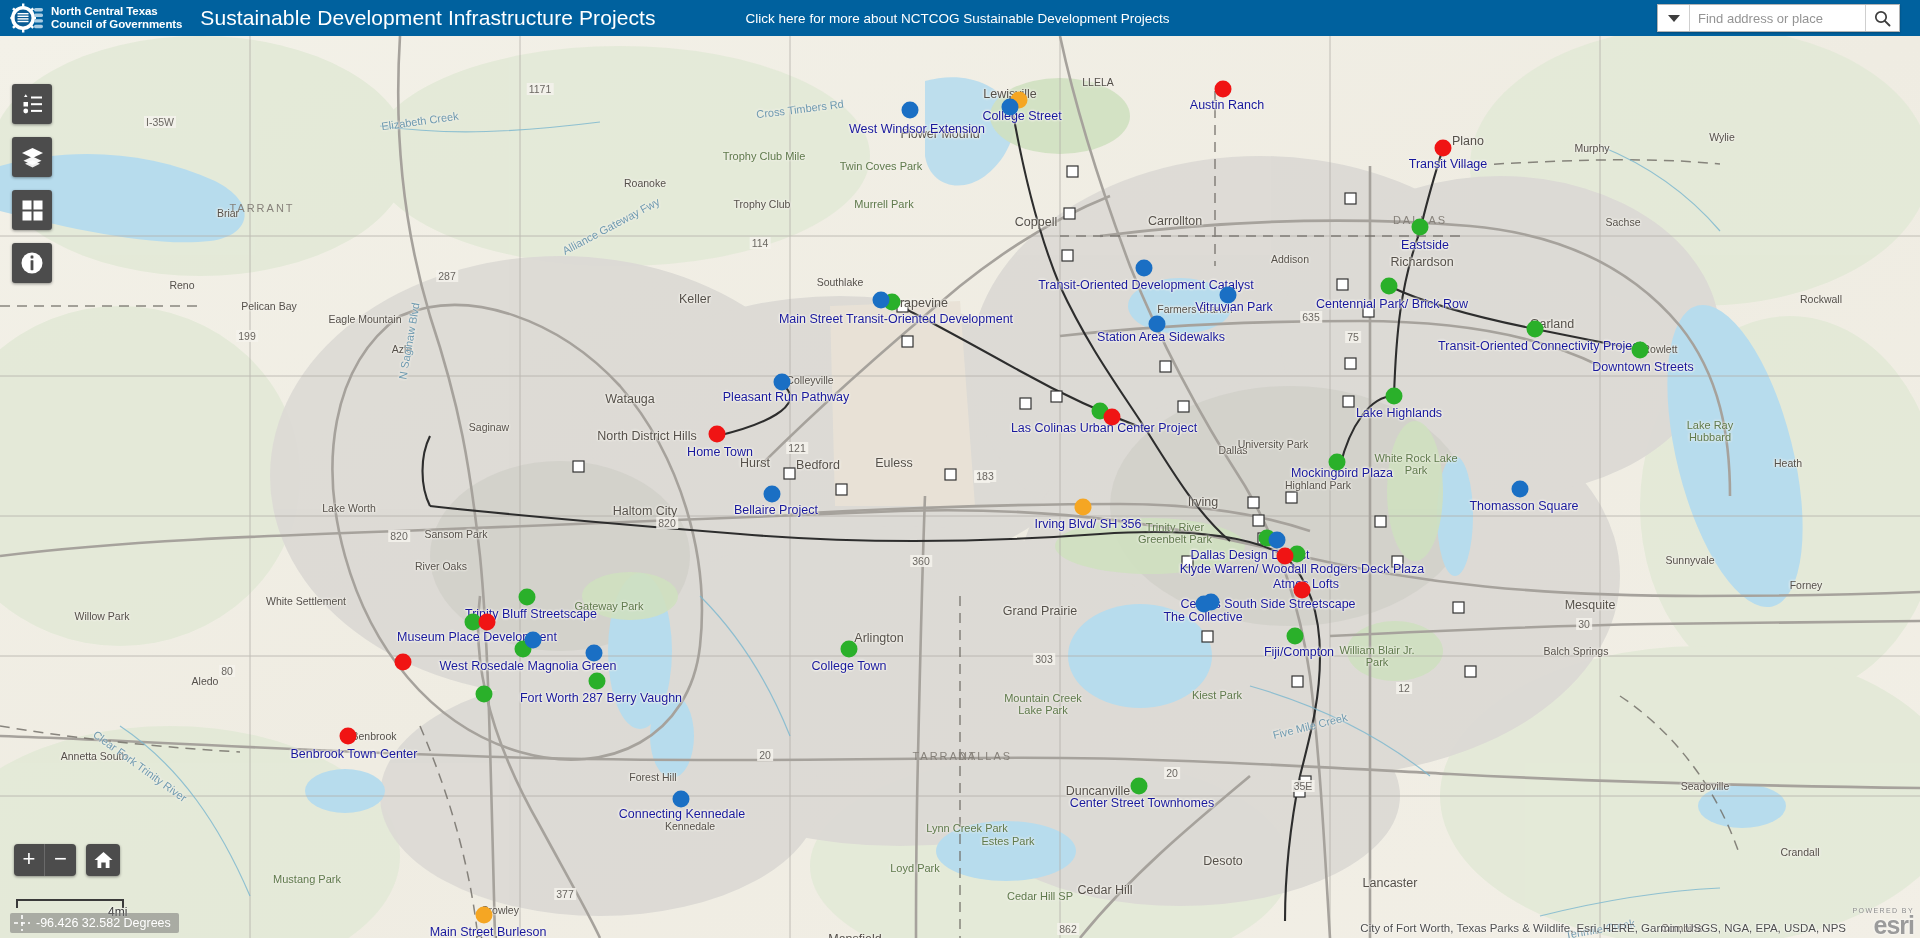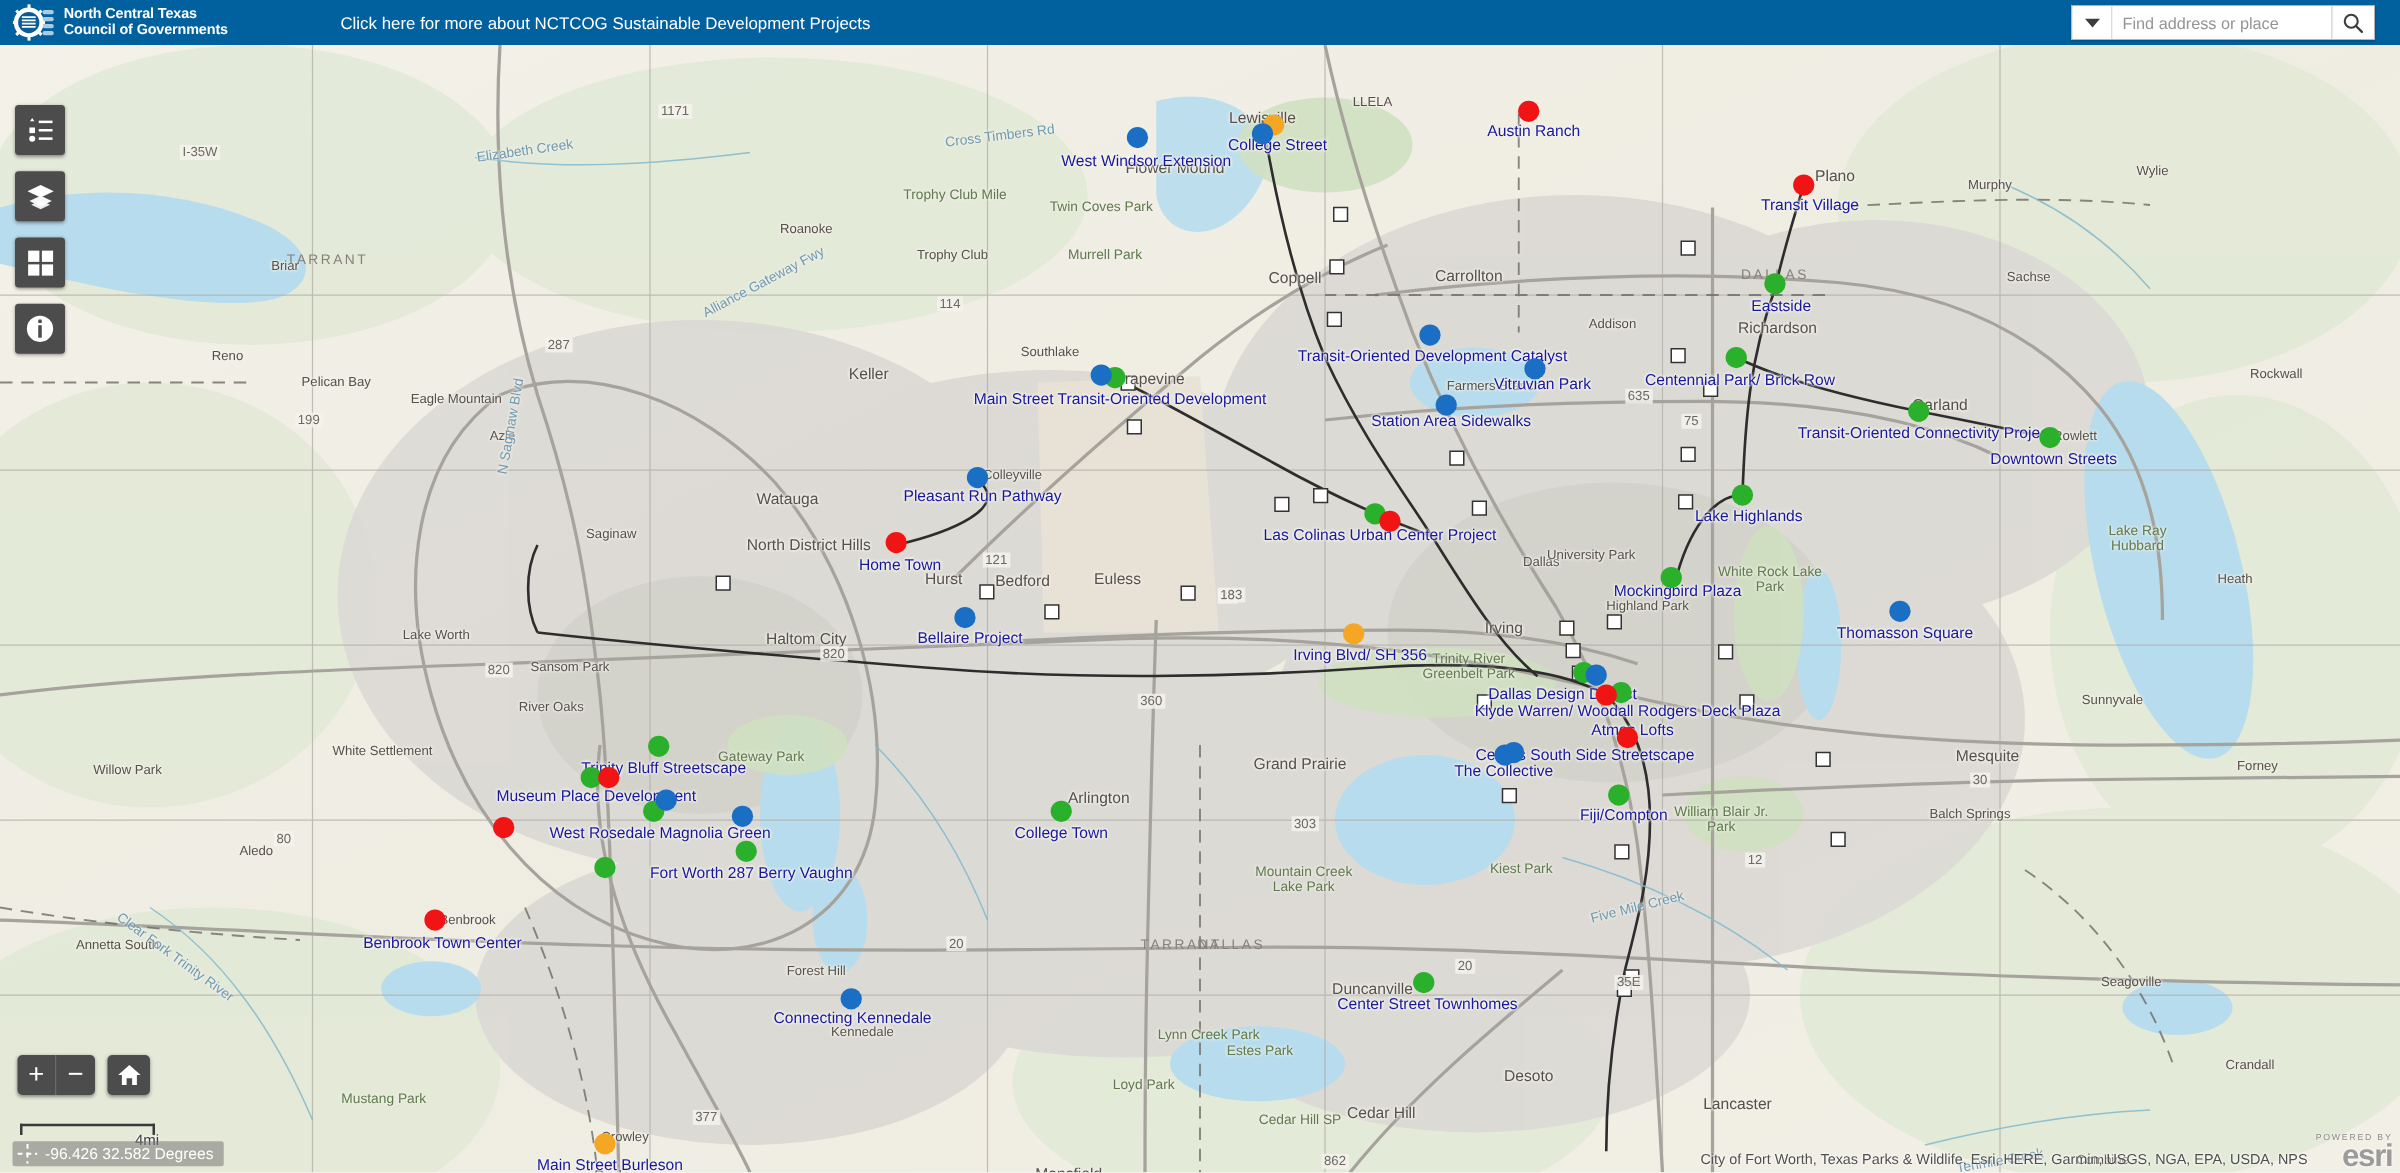--- a/index.html
+++ b/index.html
@@ -225,20 +225,21 @@
             <rect x="24" y="21.8" width="9" height="3.4" rx="1.6"></rect>
           </g>
         </svg>
       </div>
       <div>
         <div class="logo-text">North Central Texas</div>
         <div class="logo-text">Council of Governments</div>
       </div>
     </div>
 
+    <div id="app-title">Sustainable Development Infrastructure Projects</div>
 
     <a id="header-link" href="#">Click here for more about NCTCOG Sustainable Development Projects</a>
 
     <div id="search-wrap">
       <div id="search-dropdown">
         <span class="caret"></span>
       </div>
       <input id="search-input" type="text" placeholder="Find address or place" style="">
       <div id="search-btn">
         <svg width="17" height="17" viewBox="0 0 17 17">
@@ -437,21 +438,21 @@
         <div class="city-label" style="left: 1468px; top: 105px; transform: translate(-50%, -50%);">Plano</div>
         <div class="city-label small" style="left: 1592px; top: 112px; transform: translate(-50%, -50%);">Murphy</div>
         <div class="city-label small" style="left: 1623px; top: 186px; transform: translate(-50%, -50%);">Sachse</div>
         <div class="city-label small" style="left: 1722px; top: 101px; transform: translate(-50%, -50%);">Wylie</div>
         <div class="city-label" style="left: 1552px; top: 288px; transform: translate(-50%, -50%);">Garland</div>
         <div class="city-label small" style="left: 1660px; top: 313px; transform: translate(-50%, -50%);">Rowlett</div>
         <div class="city-label small" style="left: 1821px; top: 263px; transform: translate(-50%, -50%);">Rockwall</div>
         <div class="city-label small" style="left: 1788px; top: 427px; transform: translate(-50%, -50%);">Heath</div>
         <div class="city-label" style="left: 1590px; top: 531px; transform: translate(-50%, -50%); margin-top: 38px;">Mesquite</div>
         <div class="city-label small" style="left: 1690px; top: 524px; transform: translate(-50%, -50%);">Sunnyvale</div>
-        <div class="city-label small" style="left: 1806px; top: 577px; transform: translate(-50%, -50%);">Forney</div>
+        <div class="city-label small" style="left: 1806px; top: 549px; transform: translate(-50%, -50%);">Forney</div>
         <div class="city-label small" style="left: 1576px; top: 615px; transform: translate(-50%, -50%);">Balch Springs</div>
         <div class="city-label small" style="left: 1705px; top: 750px; transform: translate(-50%, -50%);">Seagoville</div>
         <div class="city-label small" style="left: 1800px; top: 816px; transform: translate(-50%, -50%);">Crandall</div>
         <div class="city-label small" style="left: 1682px; top: 892px; transform: translate(-50%, -50%);">Combine</div>
         <div class="city-label" style="left: 1390px; top: 847px; transform: translate(-50%, -50%);">Lancaster</div>
         <div class="city-label" style="left: 1223px; top: 825px; transform: translate(-50%, -50%);">Desoto</div>
         <div class="city-label" style="left: 1105px; top: 854px; transform: translate(-50%, -50%);">Cedar Hill</div>
         <div class="city-label" style="left: 1098px; top: 755px; transform: translate(-50%, -50%);">Duncanville</div>
         <div class="city-label" style="left: 1040px; top: 575px; transform: translate(-50%, -50%);">Grand Prairie</div>
         <div class="city-label" style="left: 879px; top: 602px; transform: translate(-50%, -50%);">Arlington</div>

